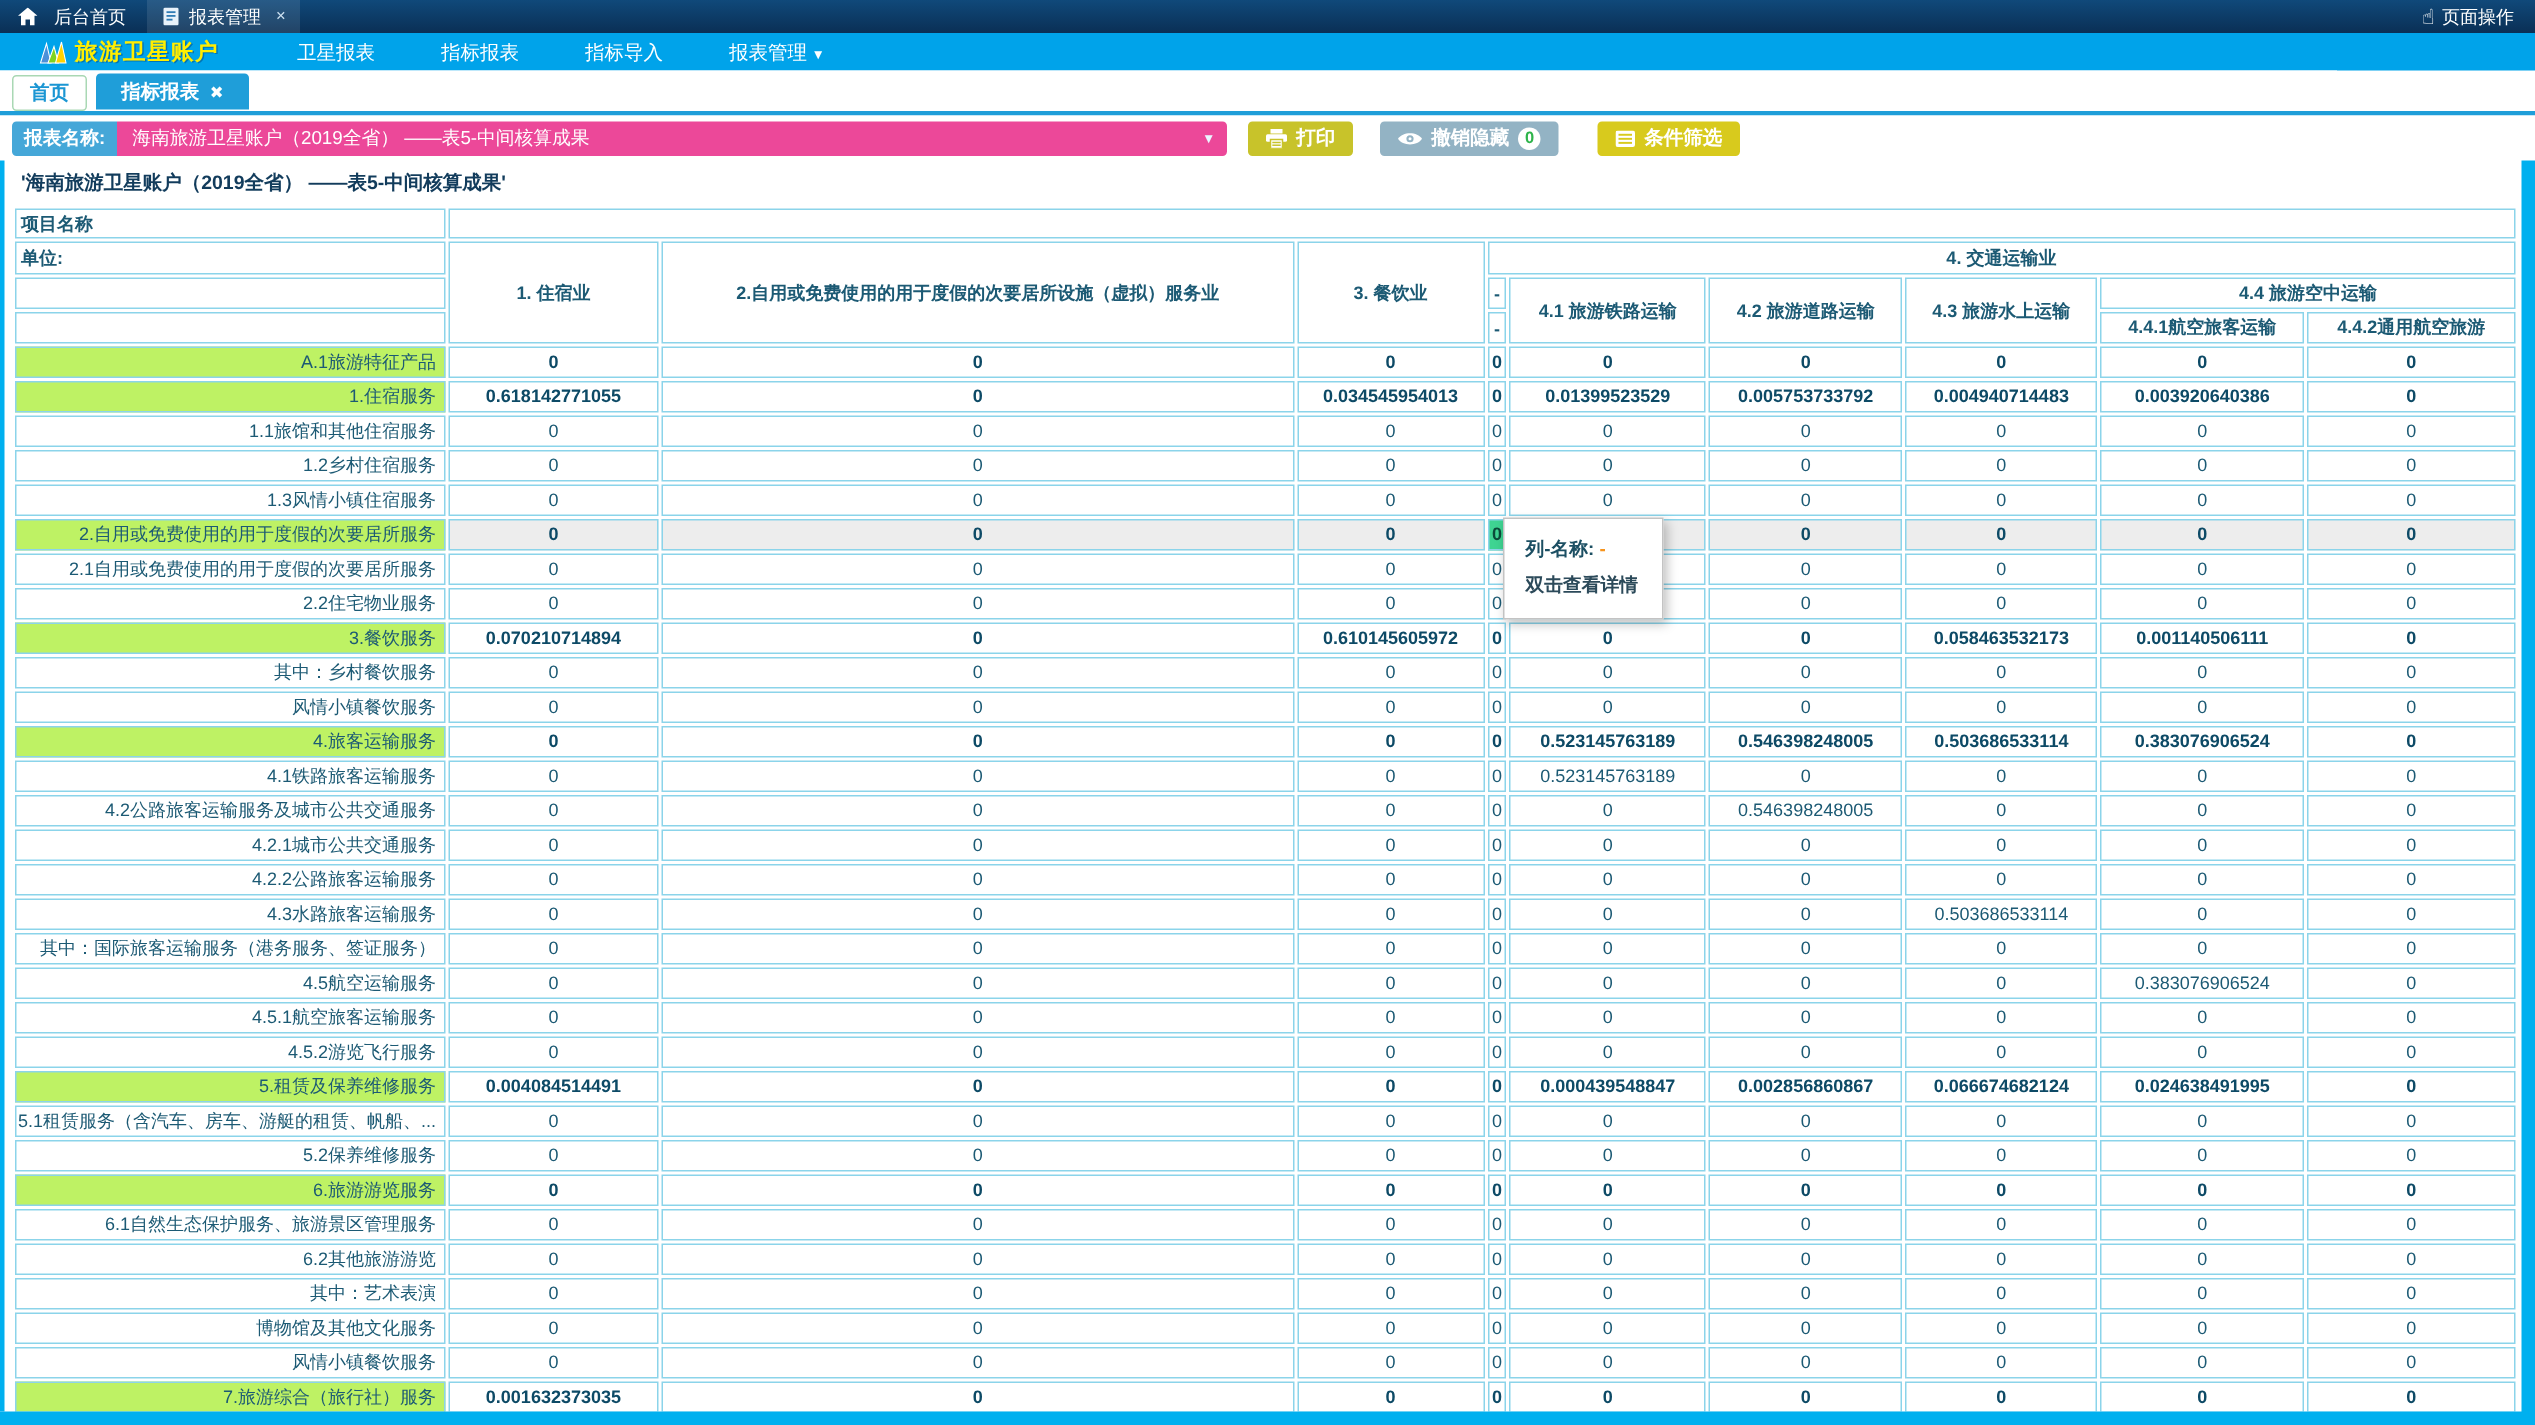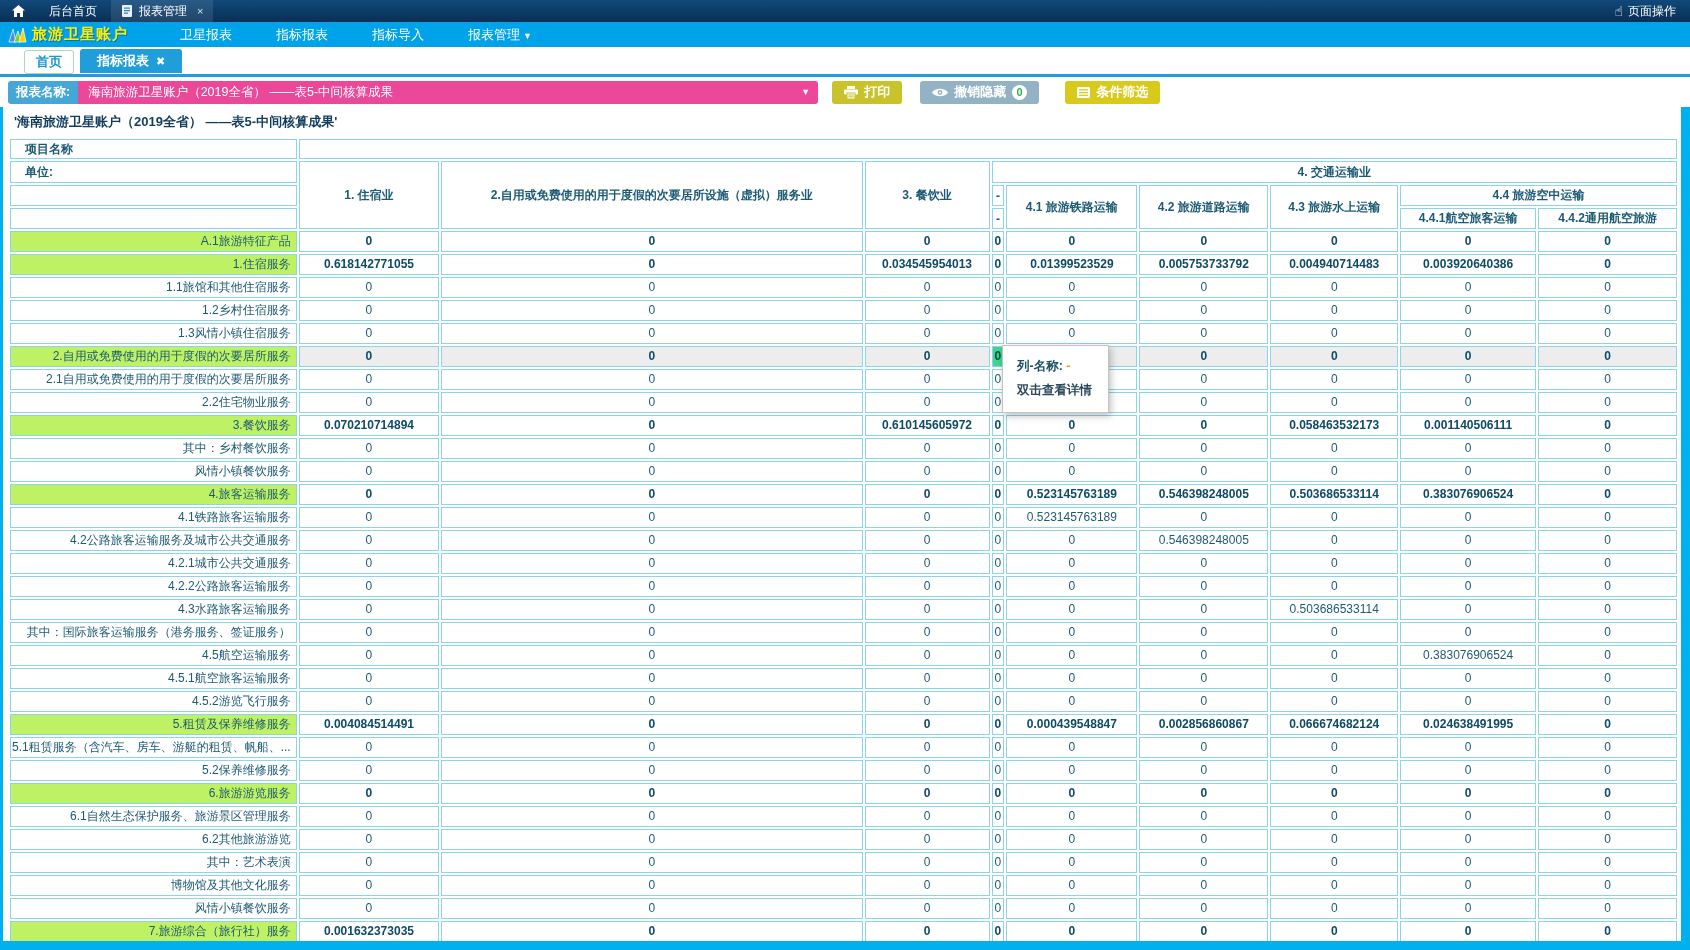--- a/index.html
+++ b/index.html
@@ -2,38 +2,38 @@
 <html><head>
 <meta charset="utf-8">
 <style>
   html,body{margin:0;padding:0;background:#fff;font-family:"Liberation Sans","DejaVu Sans",sans-serif;}
   #canvas{position:relative;width:1690px;height:950px;overflow:hidden;background:#fff;}
 
   
   .navbar{position:absolute;left:0;top:0;width:1690px;height:22px;
     background:linear-gradient(180deg,#10497a 0%,#0a2f55 100%);
     display:flex;align-items:center;color:#fff;font-size:12px;}
-  .nav-home{display:flex;align-items:center;gap:24px;padding:0 14px 0 12px;height:100%;}
+  .nav-home{display:flex;align-items:center;gap:11px;padding:0 14px 0 12px;height:100%;}
   .nav-tab{display:flex;align-items:center;gap:6px;padding:0 10px;height:100%;
     background:rgba(255,255,255,.10);}
   .nav-close{color:#cfe3f2;margin-left:4px;font-size:11px;}
   .nav-right{margin-left:auto;display:flex;align-items:center;gap:5px;padding-right:14px;font-size:12px;}
   .hand-glyph{font-size:14px;line-height:14px;}
 
   
   .brandbar{position:absolute;left:0;top:22px;width:1690px;height:25px;background:#00a3ea;
     display:flex;align-items:center;color:#fff;}
-  .brand-logo{display:flex;align-items:center;gap:5px;padding-left:8px;width:160px;}
+  .brand-logo{display:flex;align-items:center;gap:5px;padding-left:26px;width:160px;}
   .brand-title{color:#ffee00;font-weight:bold;font-size:15px;letter-spacing:1px;text-shadow:1px 1px 0 rgba(0,60,120,.45);}
   .brand-menu{display:flex;align-items:center;gap:44px;font-size:13px;margin-left:12px;}
   .brand-menu .mi{cursor:pointer;white-space:nowrap;}
   .caret{font-size:9px;margin-left:3px;}
 
   
-  .tabrow{position:absolute;left:16px;top:47px;width:1558px;height:27px;background:#fff;}
+  .tabrow{position:absolute;left:0;top:47px;width:1558px;height:27px;background:#fff;}
   .tab-home{position:absolute;left:8px;top:3px;width:48px;height:22px;background:#fff;
     border:1px solid #a9d8b4;border-radius:3px;color:#1b96d3;font-size:13px;font-weight:bold;
     display:flex;align-items:center;justify-content:center;}
   .tab-active{position:absolute;left:64px;top:2px;width:102px;height:24px;background:#1f9ed9;
     border-radius:3px 3px 0 0;color:#fff;font-size:13px;font-weight:bold;
     display:flex;align-items:center;justify-content:center;gap:7px;}
   .tab-active .x{font-size:11px;}
   .tabstrip{position:absolute;left:0;top:74px;width:1690px;height:3px;background:#1f9ed9;}
 
   
@@ -54,21 +54,21 @@
 
   
   .subtitle{position:absolute;left:14px;top:113px;font-size:13px;font-weight:bold;color:#123c5c;}
 
   
   .tblwrap{position:absolute;left:8px;top:137px;width:1671px;height:804px;overflow:hidden;background:#fff;}
   table.rpt{border-collapse:separate;border-spacing:2px;table-layout:fixed;}
   table.rpt td{box-sizing:border-box;border:1px solid #8bd4ea;font-size:12px;color:#1c5a74;
     overflow:hidden;white-space:nowrap;background:#fff;}
   td.hcell{background:#b2ecf9;color:#0d4a66;font-weight:bold;text-align:center;font-size:12.5px;}
-  td.corner{background:#fff;color:#0d4a66;font-weight:bold;text-align:left;padding-left:14px;height:18px;line-height:16px;}
+  td.corner{background:#fff;color:#0d4a66;font-weight:bold;text-align:left;padding-left:3px;height:18px;line-height:16px;}
   td.hblank{background:#b2ecf9;height:18px;}
   .hr2{height:22px;}
   .hr3{height:15px;}
   .hr4{height:15px;}
   td.lbl{height:19px;line-height:17px;text-align:right;padding-right:5px;background:#fff;}
   td.lbl.grp{background:#bef264;}
   td.val{height:19px;line-height:17px;text-align:center;}
   td.val.b{font-weight:bold;color:#0d4a66;}
   td.val.hv{background:#ededed;}
   td.val.green{background:#3fd492;color:#0c4b3a;}

